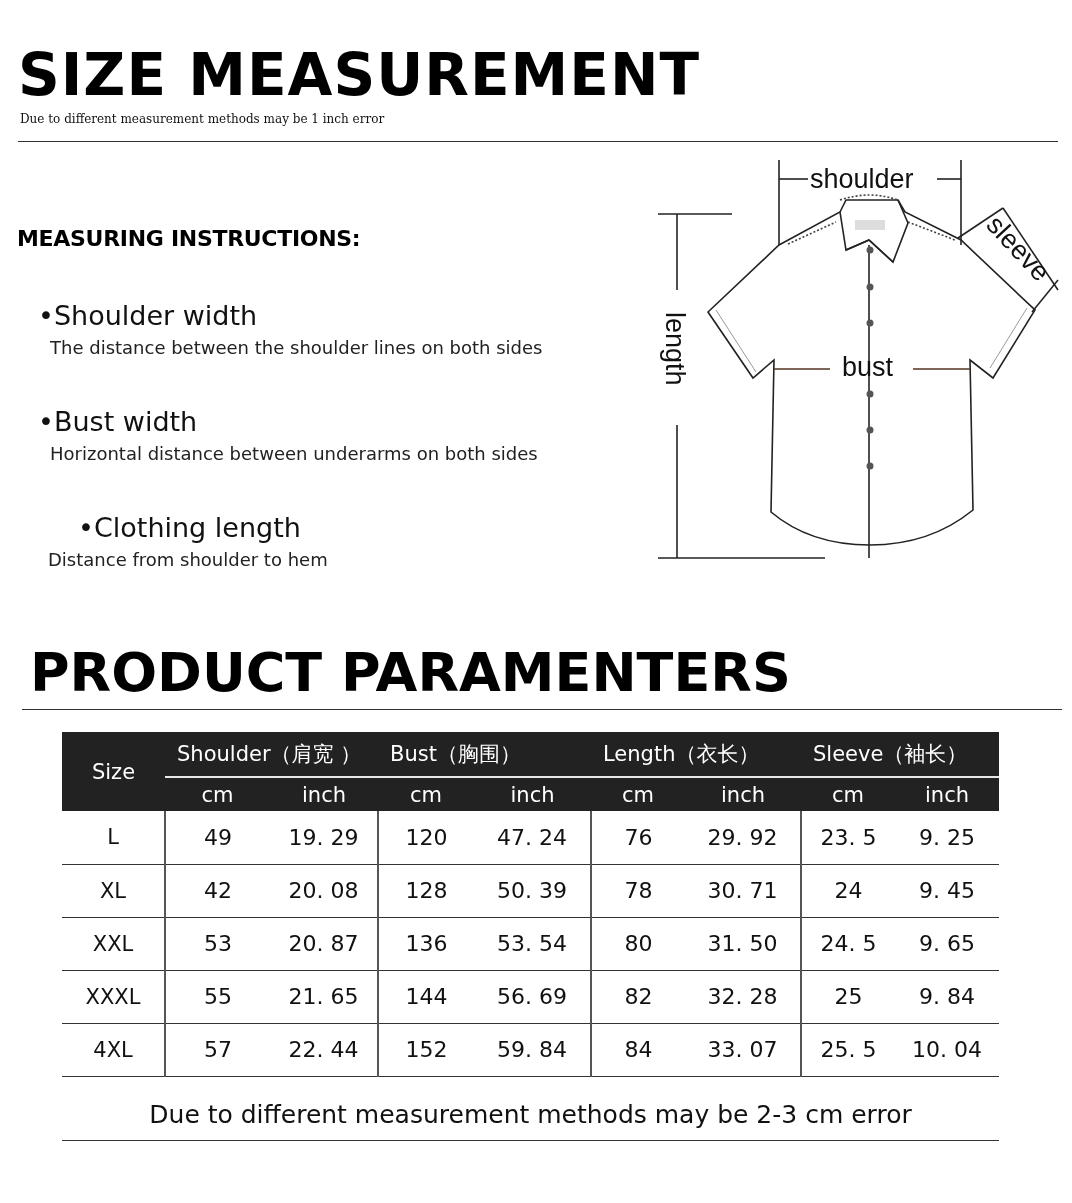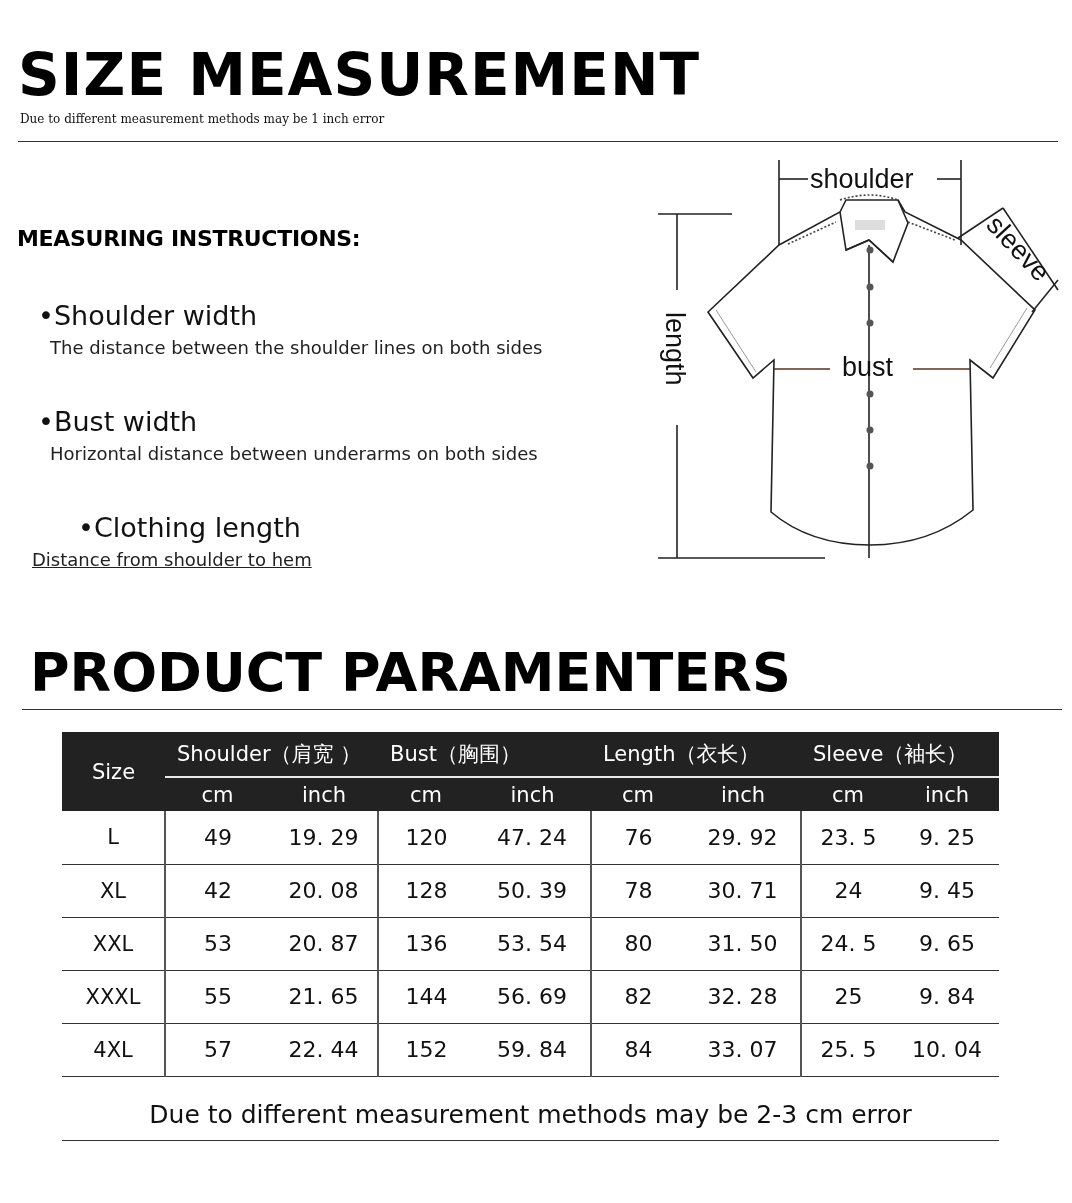--- a/index.html
+++ b/index.html
@@ -35,21 +35,21 @@
 
 <div class="abs instr-head">MEASURING INSTRUCTIONS:</div>
 
 <div class="abs item-title" style="left:38px; top:300px;">•Shoulder width</div>
 <div class="abs item-desc" style="left:50px; top:337px;">The distance between the shoulder lines on both sides</div>
 
 <div class="abs item-title" style="left:38px; top:406px;">•Bust width</div>
 <div class="abs item-desc" style="left:50px; top:443px;">Horizontal distance between underarms on both sides</div>
 
 <div class="abs item-title" style="left:36px; top:512px;margin-left:42px;">•Clothing length</div>
-<div class="abs item-desc" style="left:32px; top:549px;text-decoration:underline;">Distance from shoulder to hem</div>
+<div class="abs item-desc" style="left:48px; top:549px;">Distance from shoulder to hem</div>
 
 <div class="abs" style="left:640px; top:150px; width:432px; height:420px;">
   <svg width="432" height="420" viewBox="0 0 432 420">
     <g fill="none" stroke="#222" stroke-width="1.6">
 
       <line x1="139" y1="10" x2="139" y2="95"></line>
       <line x1="321" y1="10" x2="321" y2="95"></line>
       <line x1="139" y1="29" x2="168" y2="29"></line>
       <line x1="297" y1="29" x2="321" y2="29"></line>
 

